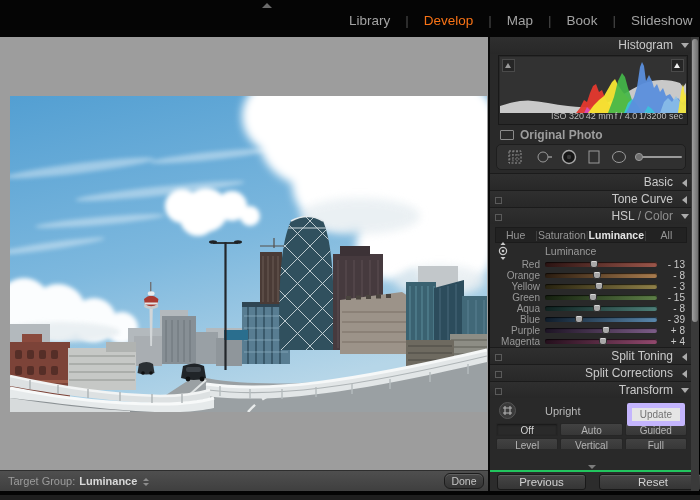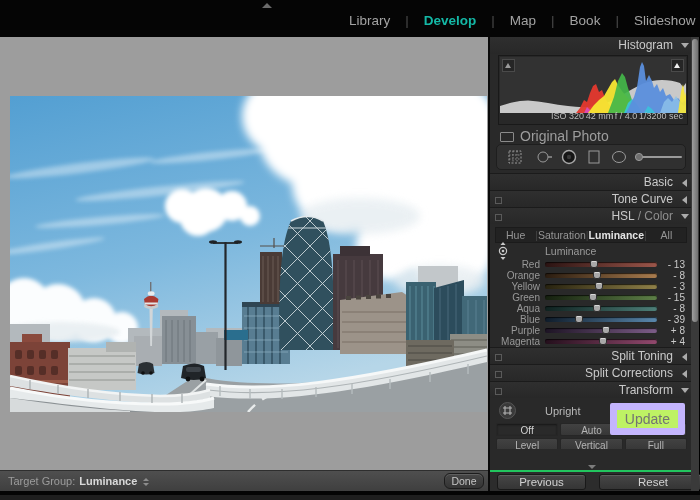--- a/index.html
+++ b/index.html
@@ -2,21 +2,21 @@
 <html><head>
 <meta charset="utf-8">
 <style>
   html,body{margin:0;padding:0;background:#000;}
   #app{position:relative;width:700px;height:500px;overflow:hidden;background:#9d9d9d;
        font-family:"Liberation Sans",sans-serif;-webkit-font-smoothing:antialiased;}
   
   .topbar{position:absolute;left:0;top:0;width:700px;height:37px;background:#050505;}
   .nav{position:absolute;top:13px;left:336px;white-space:nowrap;font-size:13.5px;color:#a3a3a3;}
   .nav-item{margin:0 13px;cursor:default;}
-  .nav-item.active{color:#14b8a6;font-weight:bold;}
+  .nav-item.active{color:#f97316;font-weight:normal;}
   .nav-sep{color:#4c4c4c;margin:0 2px;}
   .top-collapse{position:absolute;left:262px;top:3px;width:0;height:0;
     border-left:5px solid transparent;border-right:5px solid transparent;border-bottom:5px solid #6b6b6b;}
   
   .content{position:absolute;left:0;top:37px;width:488px;height:433px;background:#9d9d9d;}
   .photo{position:absolute;left:10px;top:59px;width:477px;height:316px;display:block;}
   .toolbar{position:absolute;left:0;top:470px;width:488px;height:21px;
     background:linear-gradient(#4f4f4f,#3f3f3f);border-top:1px solid #2e2e2e;box-sizing:border-box;}
   .tg-label{position:absolute;left:8px;top:4px;font-size:11px;color:#9c9c9c;}
   .tg-value{font-weight:bold;color:#d9d9d9;margin-left:4px;}
@@ -48,21 +48,21 @@
   .hist-box{position:relative;margin:1px 11px 0 8px;height:70px;background:#282828;
     border:1px solid #191919;box-sizing:border-box;}
   .hist-graph{position:absolute;left:1px;top:1px;width:186px;height:56px;background:#323232;display:block;}
   .clip{position:absolute;top:3px;width:11px;height:11px;background:#262626;border:1px solid #4a4a4a;}
   .clip.left{left:3px;} .clip.right{right:3px;}
   .clip i{position:absolute;left:2px;top:3px;width:0;height:0;
     border-left:3.5px solid transparent;border-right:3.5px solid transparent;border-bottom:5px solid #9a9a9a;}
   .clip.right i{border-bottom-color:#f2f2f2;}
   .hist-info{position:absolute;left:4px;right:4px;bottom:1px;height:12px;display:flex;
     justify-content:space-between;font-size:9px;color:#bdbdbd;padding-left:48px;}
-  .orig-row{height:16px;padding:3px 0 0 10px;font-size:14px;color:#9d9d9d;box-sizing:border-box;}
+  .orig-row{height:16px;padding:3px 0 0 10px;font-size:12px;color:#9d9d9d;box-sizing:border-box;font-weight:bold;}
   .orig-ico{display:inline-block;width:12px;height:8px;border:1px solid #8a8a8a;border-radius:1px;
     vertical-align:-1px;margin-right:6px;}
   
   .toolstrip{position:relative;margin:3px 13px 2px 6px;height:26px;background:#303030;
     border:1px solid #1e1e1e;border-radius:5px;box-sizing:border-box;}
   .toolstrip svg{display:block;}
   .mt3{margin-top:3px;}
   
   .tabsbar{display:flex;align-items:center;margin:3px 12px 0 5px;height:16px;background:#222;
     border:1px solid #1b1b1b;border-radius:0;font-size:10.5px;color:#969696;box-sizing:border-box;}
@@ -78,22 +78,22 @@
   .sl-track{position:absolute;left:55px;top:3px;width:112px;height:5px;border-radius:2px;
     box-shadow:inset 0 1px 1px rgba(0,0,0,.7);}
   .sl-thumb{position:absolute;top:-2px;width:8px;height:8px;border-radius:2px 2px 3px 3px;
     background:#a8a8a8;border:1px solid #2c2c2c;box-shadow:inset 0 1px 0 #d8d8d8;box-sizing:border-box;}
   .sl-val{position:absolute;right:14px;top:0;font-size:10px;color:#cacaca;}
   
   .tf-content{position:relative;height:51px;overflow:hidden;}
   .up-row{position:relative;height:20px;margin-top:3px;}
   .up-ico{position:absolute;left:9px;top:1px;}
   .up-label{position:absolute;left:55px;top:4px;font-size:11px;color:#b8b8b8;}
-  .up-update{position:absolute;right:14px;top:2px;font-size:14px;color:#737373;background:#bef264;
-    border:7px solid #c4b5fd;border-radius:2px;padding:1px 8px;}
+  .up-update{position:absolute;right:14px;top:2px;font-size:10px;color:#737373;background:#e5e5e5;
+    border:5px solid #c4b5fd;border-radius:2px;padding:1px 8px;}
   .tf-row{display:flex;gap:2px;margin:2px 12px 0 6px;}
   .tf-btn{flex:1;height:13px;font-size:10px;color:#b4b4b4;text-align:center;line-height:13px;
     background:linear-gradient(#424242,#373737);border:1px solid #262626;border-radius:2px;box-sizing:border-box;}
   .tf-btn.active{background:#2a2a2a;color:#d2d2d2;box-shadow:inset 0 1px 2px #161616;}
   .panel-end{position:absolute;left:98px;top:428px;width:0;height:0;
     border-left:4px solid transparent;border-right:4px solid transparent;border-top:4px solid #7c7c7c;}
   .pfooter{position:absolute;left:0;top:433px;width:100%;height:21px;background:#2c2c2c;
     border-top:2px solid #22c55e;box-sizing:border-box;}
   .pf-btn{position:absolute;top:2px;height:16px;border-radius:3px;font-size:11.5px;color:#d2d2d2;
     text-align:center;line-height:15px;background:linear-gradient(#464646,#353535);

